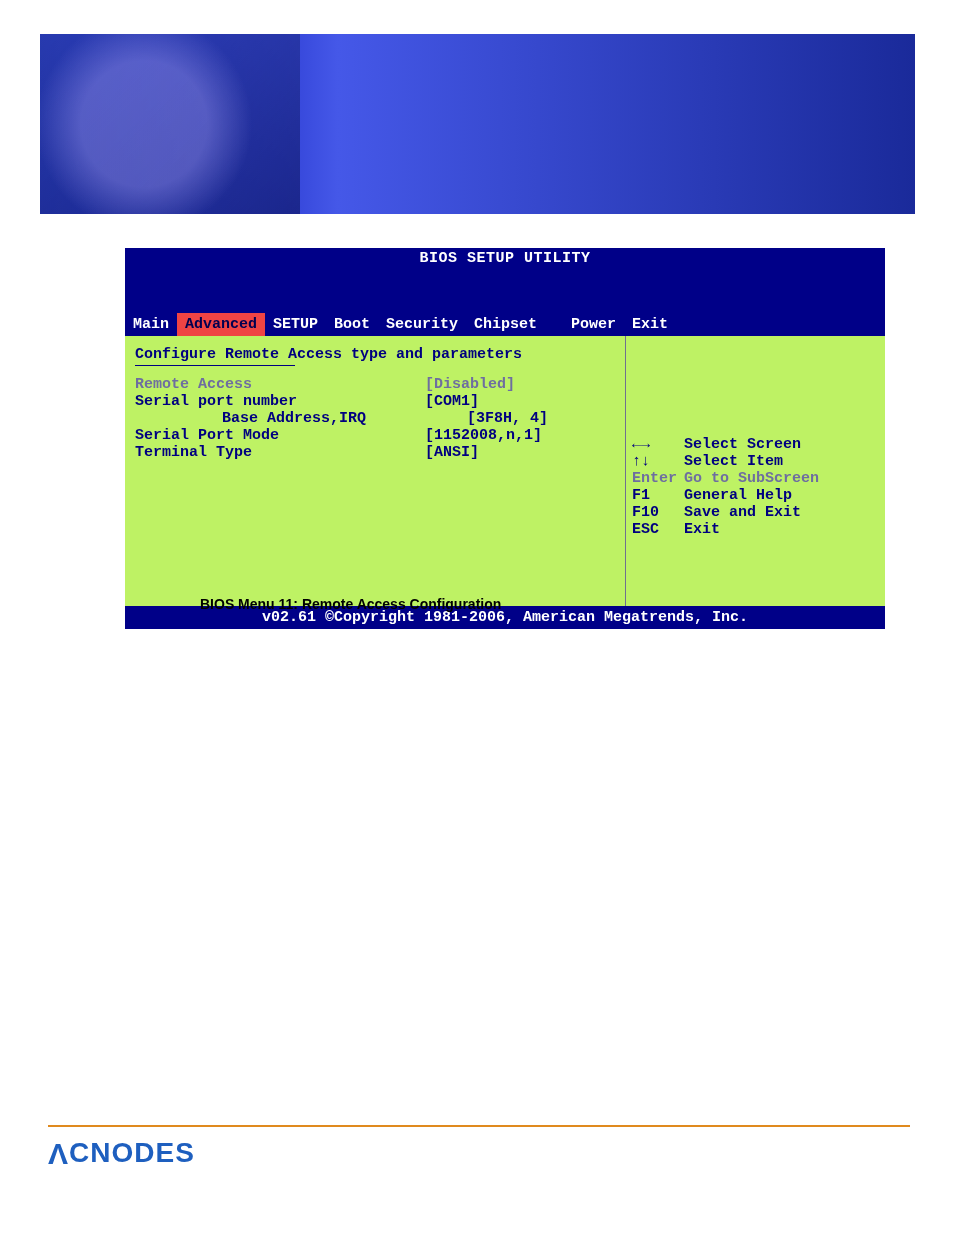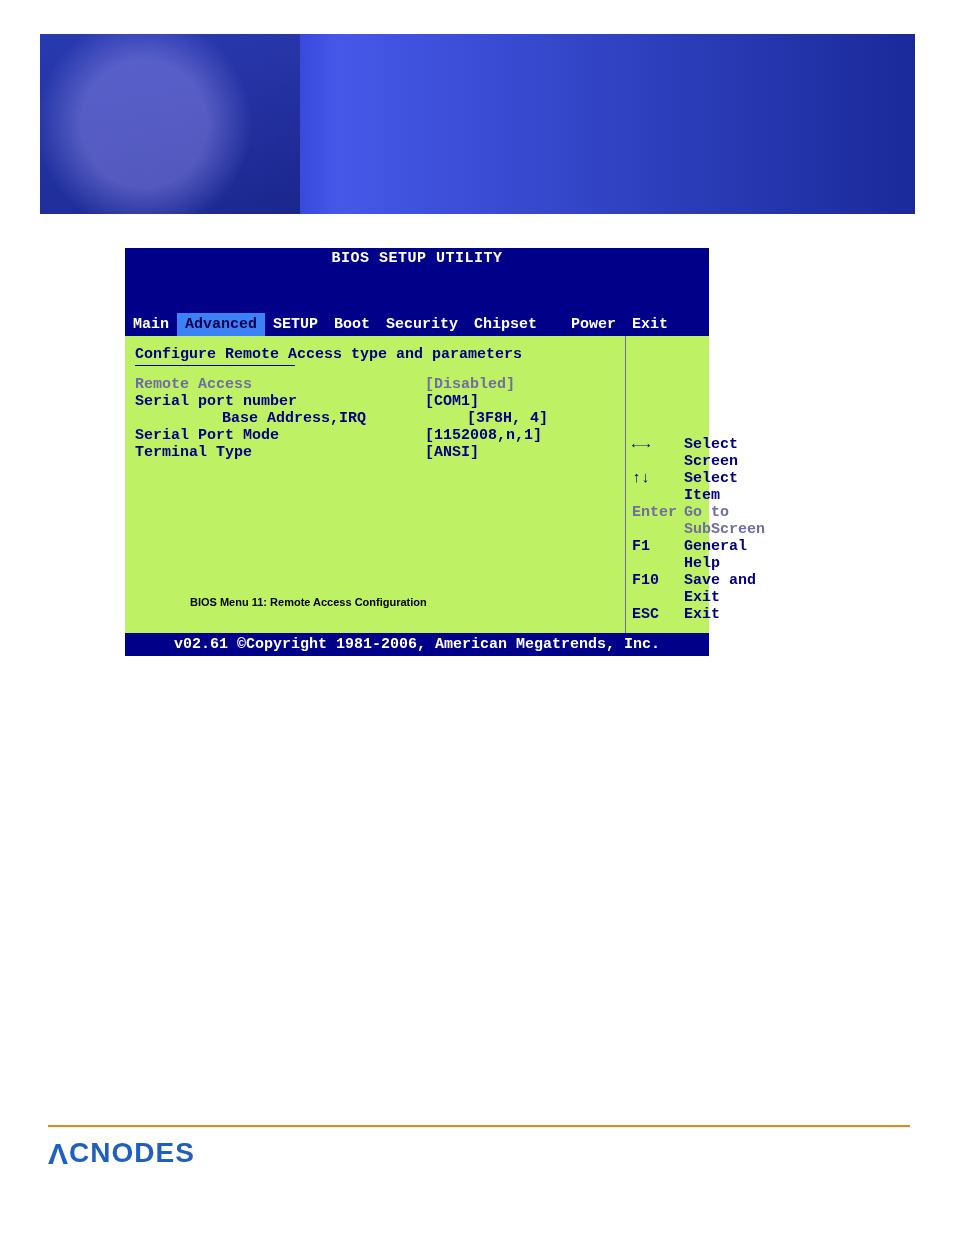--- a/index.html
+++ b/index.html
@@ -31,21 +31,21 @@
   }
   .circuit-lines::before, .circuit-lines::after {
     content:"";
     position:absolute;
     background: rgba(200,200,255,0.25);
   }
   .bios-box {
     position: absolute;
     top: 248px;
     left: 125px;
-    width: 584px;
+    width: 760px;
     background: #000088;
     font-family: "Courier New", monospace;
     font-size: 15px;
     font-weight: bold;
     color: #ffffff;
   }
   .bios-title-bar {
     background: #000088;
     text-align: center;
     padding: 2px 0;
@@ -56,21 +56,21 @@
     display: flex;
     background: #000088;
     color: #ffffff;
   }
   .bios-tab {
     padding: 3px 8px;
     white-space: pre;
     margin-top: 44px;
   }
   .bios-tab.active {
-    background: #3b82f6;
+    background: #ef4444;
     color: #000050;
   }
   .bios-body {
     display: flex;
     background: #bef264;
     color: #000080;
   }
   .bios-left {
     flex: 0 0 480px;
     padding: 10px 10px 40px 10px;
@@ -108,22 +108,22 @@
   .dim { color: #6e6ea0; }
   .bios-footer {
     background: #000088;
     color: #ffffff;
     text-align: center;
     padding: 3px 0;
   }
   .caption {
     position: absolute;
     top: 596px;
-    left: 190px;
-    font-size: 11px;
+    left: 200px;
+    font-size: 14px;
     color: #000;
   }
   .caption b { font-weight: bold; }
   .footer-line {
     position: absolute;
     left: 48px;
     width: 862px;
     bottom: 108px;
     height: 0;
     border-top: 2px solid #e08a1e;

